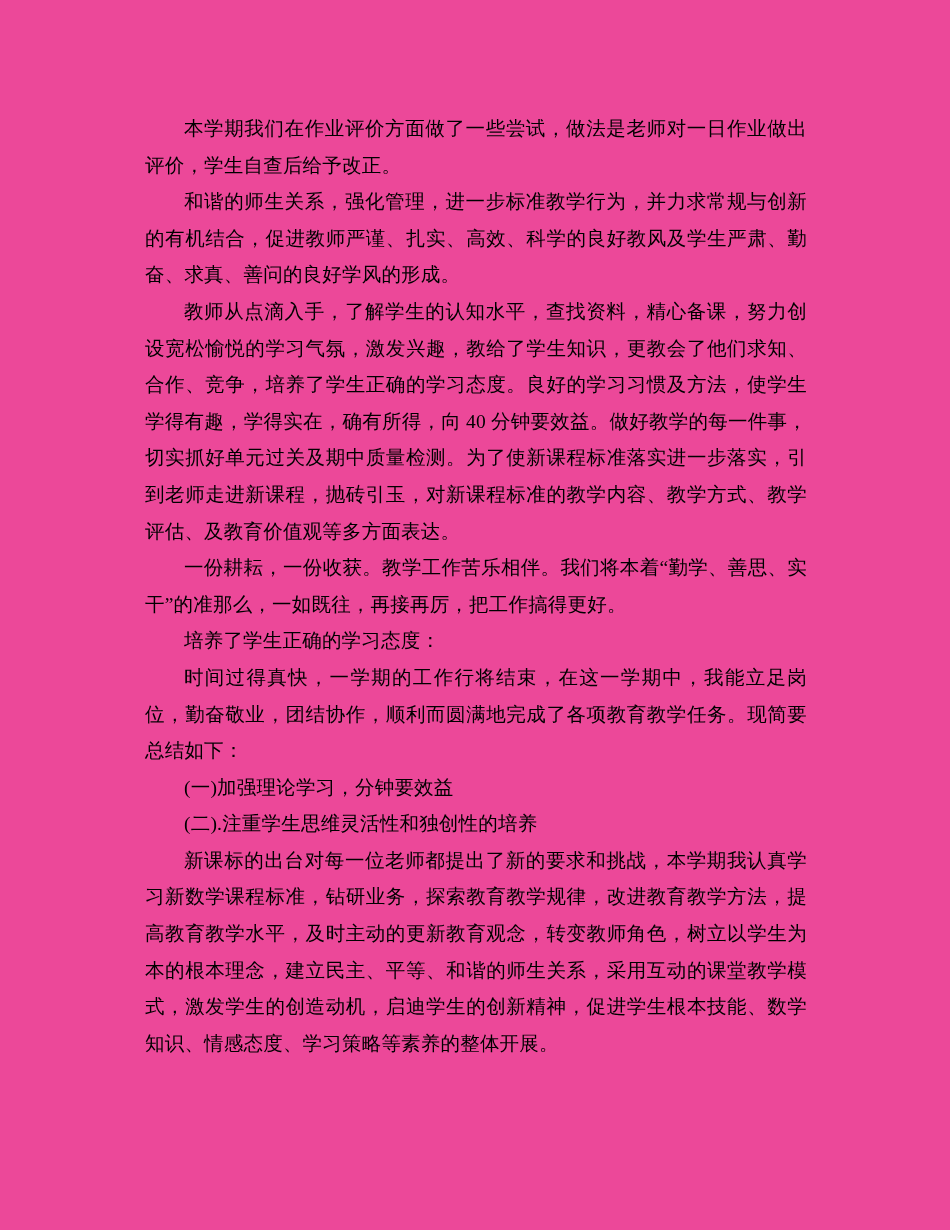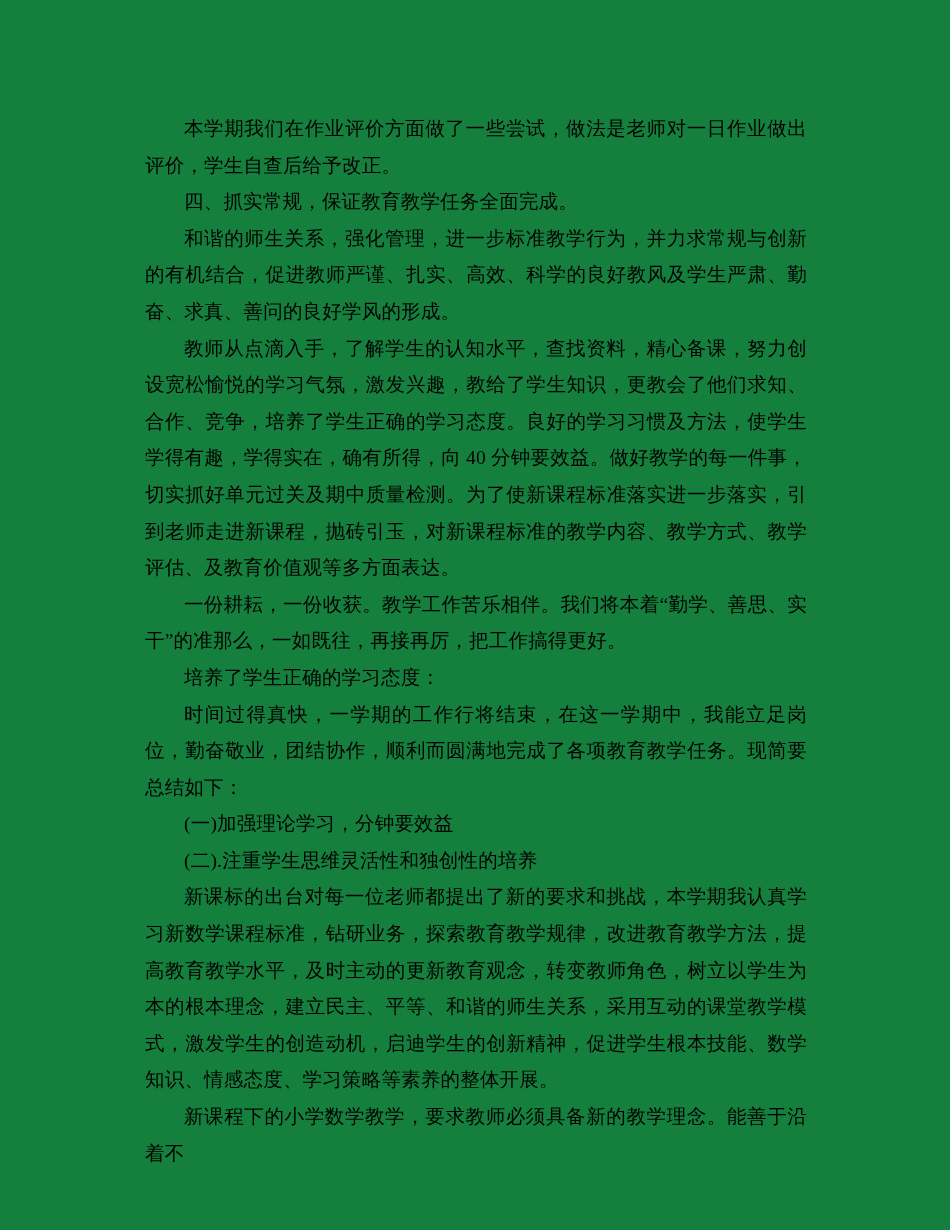--- a/index.html
+++ b/index.html
@@ -11,21 +11,21 @@
       height: 1230px;
       background: #ffffff;
       font-family: "Liberation Serif", "DejaVu Serif", serif;
       color: #000000;
       overflow: hidden;
     }
     .page {
       position: relative;
       width: 950px;
       height: 1230px;
-      background: #15803d;
+      background: #ec4899;
       box-sizing: border-box;
     }
     .doc-content {
       position: absolute;
       left: 145px;
       top: 111px;
       width: 662px;
       font-size: 19.5px;
       line-height: 36.6px;
       text-align: justify;
@@ -37,24 +37,22 @@
       text-indent: 2em;
       word-break: break-all;
     }
   </style>
 </head>
 <body>
 
 <div class="page">
   <div class="doc-content">
     <p class="para">本学期我们在作业评价方面做了一些尝试，做法是老师对一日作业做出评价，学生自查后给予改正。</p>
-    <p class="para">四、抓实常规，保证教育教学任务全面完成。</p>
     <p class="para">和谐的师生关系，强化管理，进一步标准教学行为，并力求常规与创新的有机结合，促进教师严谨、扎实、高效、科学的良好教风及学生严肃、勤奋、求真、善问的良好学风的形成。</p>
     <p class="para">教师从点滴入手，了解学生的认知水平，查找资料，精心备课，努力创设宽松愉悦的学习气氛，激发兴趣，教给了学生知识，更教会了他们求知、合作、竞争，培养了学生正确的学习态度。良好的学习习惯及方法，使学生学得有趣，学得实在，确有所得，向 40 分钟要效益。做好教学的每一件事，切实抓好单元过关及期中质量检测。为了使新课程标准落实进一步落实，引到老师走进新课程，抛砖引玉，对新课程标准的教学内容、教学方式、教学评估、及教育价值观等多方面表达。</p>
     <p class="para">一份耕耘，一份收获。教学工作苦乐相伴。我们将本着“勤学、善思、实干”的准那么，一如既往，再接再厉，把工作搞得更好。</p>
     <p class="para">培养了学生正确的学习态度：</p>
     <p class="para">时间过得真快，一学期的工作行将结束，在这一学期中，我能立足岗位，勤奋敬业，团结协作，顺利而圆满地完成了各项教育教学任务。现简要总结如下：</p>
     <p class="para">(一)加强理论学习，分钟要效益</p>
     <p class="para">(二).注重学生思维灵活性和独创性的培养</p>
     <p class="para">新课标的出台对每一位老师都提出了新的要求和挑战，本学期我认真学习新数学课程标准，钻研业务，探索教育教学规律，改进教育教学方法，提高教育教学水平，及时主动的更新教育观念，转变教师角色，树立以学生为本的根本理念，建立民主、平等、和谐的师生关系，采用互动的课堂教学模式，激发学生的创造动机，启迪学生的创新精神，促进学生根本技能、数学知识、情感态度、学习策略等素养的整体开展。</p>
-    <p class="para">新课程下的小学数学教学，要求教师必须具备新的教学理念。能善于沿着不</p>
   </div>
 </div>
 
 </body></html>

